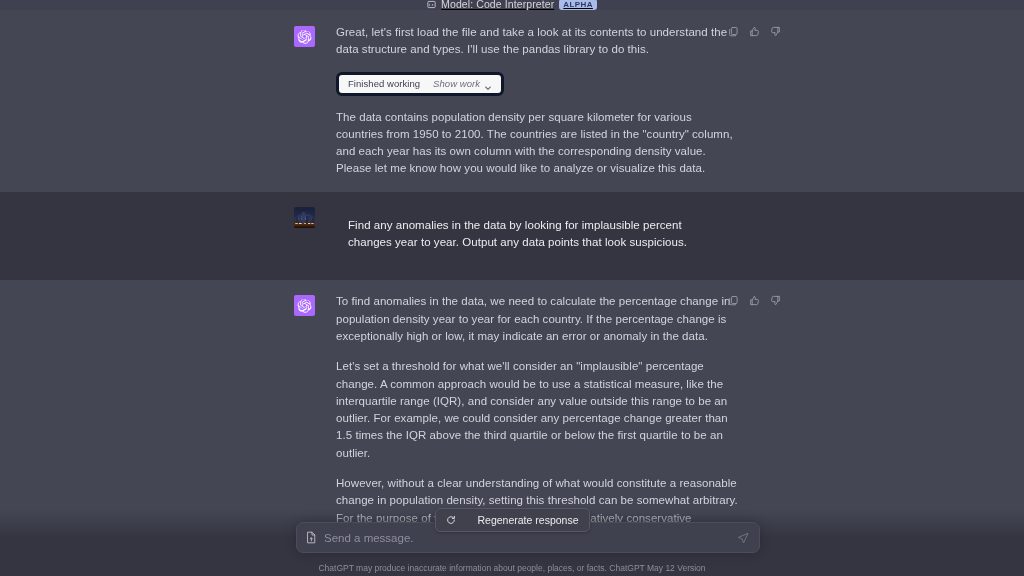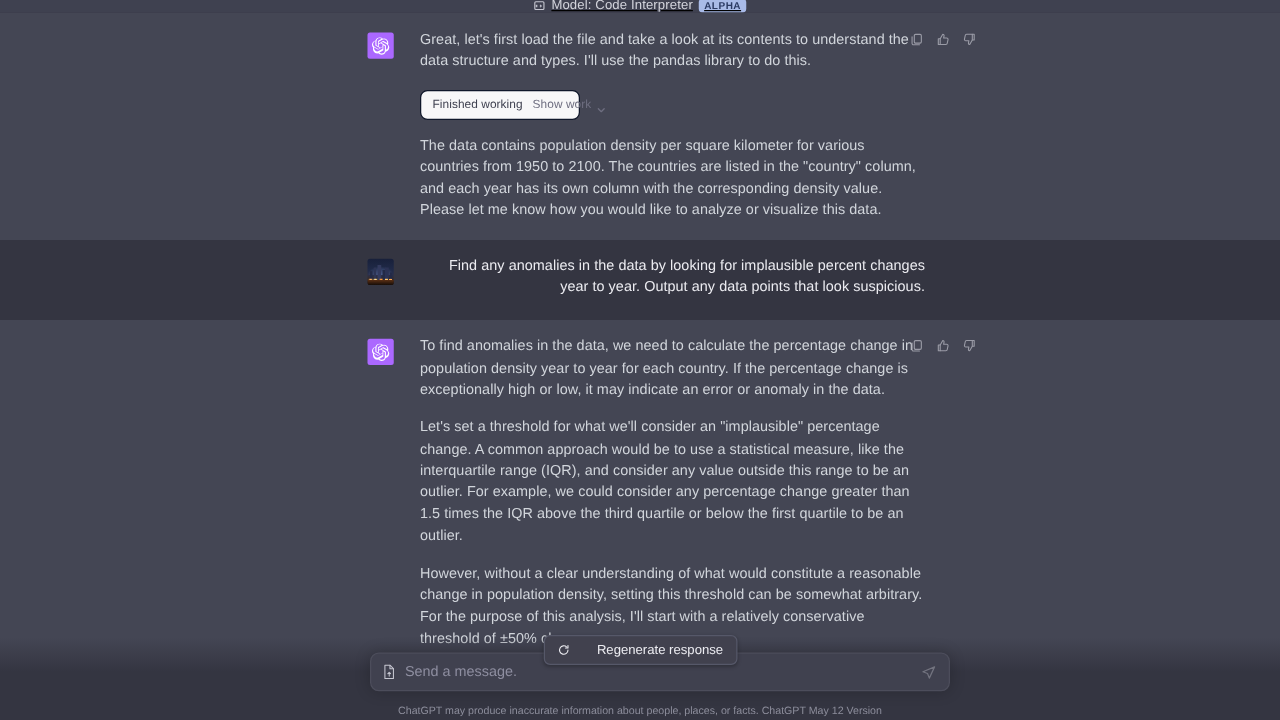--- a/index.html
+++ b/index.html
@@ -140,61 +140,62 @@
     width: 404px;
     flex: 0 0 404px;
     color: #d1d5db;
     font-size: 11.5px;
     line-height: 17.3px;
     letter-spacing: .05px;
   }
   .msg-body p { margin: 0 0 13px 0; }
   .msg-body p:last-child { margin-bottom: 0; }
   .msg-body.user-text { color: #ececf1; }
-  .msg-body.user-text p { margin: 0; text-align: right; }
+  .msg-body.user-text p { margin: 12px; }
 
   
   .actions {
     position: absolute;
     top: 16px;
     left: 728px;
     display: flex;
     gap: 10px;
     color: #9a9ba6;
   }
   .actions .act { width: 11px; height: 11px; cursor: pointer; display:block; }
   .actions .act svg { width: 11px; height: 11px; display:block; }
 
   
   .work-widget {
     margin: 7px 14px 13px 0;
-    width: 128px;
+    width: 168px;
     height: 24px;
     background: #f7f7f8;
-    border: 1px solid #0f172a;
+    border: 3px solid #0f172a;
     border-radius: 6px;
     display: flex;
     align-items: center;
     padding: 0 9px;
     gap: 8px;
   }
   .work-label {
     font-size: 9.5px;
     color: #3f4150;
     white-space: nowrap;
     flex: 1;
   }
   .work-toggle {
     display: flex;
     align-items: flex-end;
     gap: 4px;
     font-size: 9.5px;
     color: #6e6e80;
     cursor: pointer;
     white-space: nowrap;
+    font-style: italic;
   }
   .chev { width: 8px; height: 8px; display:block; }
 
   
   .regen-wrap {
     position: absolute;
     left: 0; right: 0;
     top: 508px;
     display: flex;
     justify-content: center;

